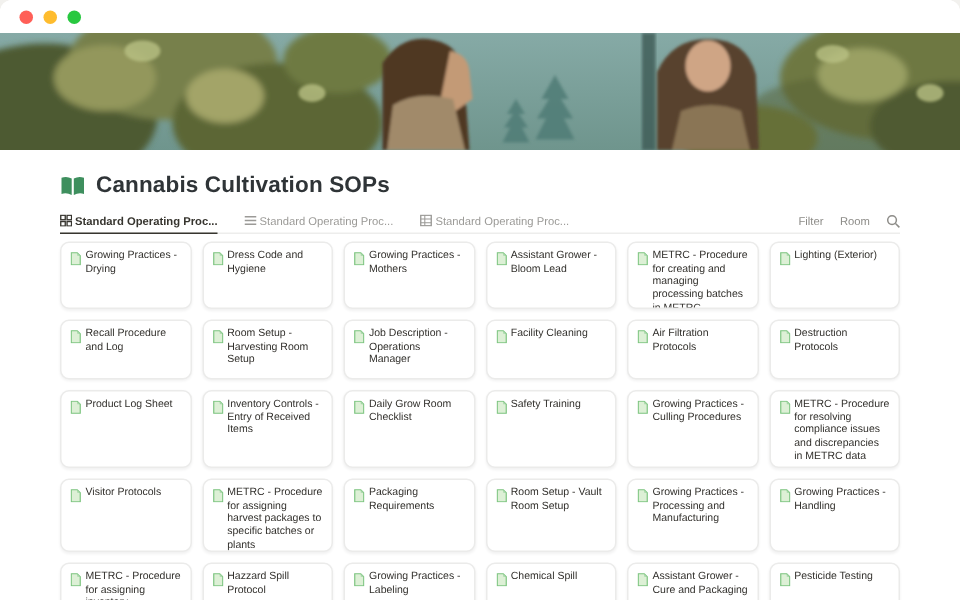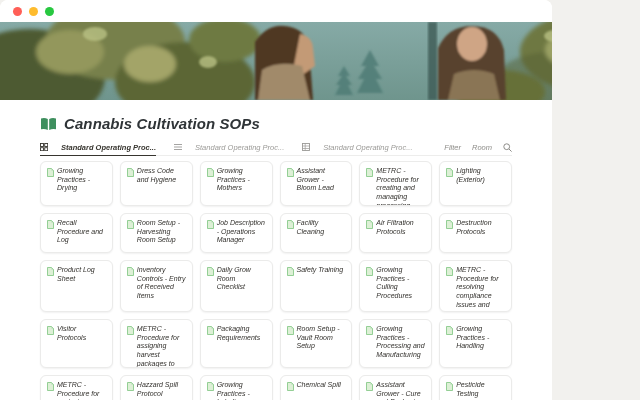--- a/index.html
+++ b/index.html
@@ -1,36 +1,36 @@
 <!DOCTYPE html>
 <html><head>
 <meta charset="utf-8">
 <style>
   * { margin:0; padding:0; box-sizing:border-box; }
   html,body { width:640px; height:400px; background:#f2f1ee; overflow:hidden;
               font-family:"Liberation Sans", sans-serif; }
-  .window { width:552px; height:400px; background:#ffffff; border-radius:8px 8px 0 0; overflow:hidden;font-style:italic; }
+  .window { width:640px; height:400px; background:#ffffff; border-radius:8px 8px 0 0; overflow:hidden; }
 
   
   .titlebar { height:22px; background:#ffffff; display:flex; align-items:center; padding-left:13px; }
   .lights { display:flex; gap:7px; }
   .light { width:9px; height:9px; border-radius:50%; }
 
   
   .cover { width:640px; height:78px; overflow:hidden; position:relative; }
   .cover svg { display:block; width:640px; height:78px; }
 
   
   .content { padding:0 40px; }
   .title-row { display:flex; align-items:center; gap:7px; margin-top:13px; height:21px; }
   .page-title { font-size:15px; font-weight:700; color:#2f3437; letter-spacing:.1px; }
 
   .tabbar { display:flex; align-items:center; margin-top:5px; height:17px;
             border-bottom:1px solid #ededec; }
-  .tab { display:flex; align-items:center; gap:13px; margin-right:18px; height:100%;
+  .tab { display:flex; align-items:center; gap:2px; margin-right:18px; height:100%;
          font-size:7.5px; color:#9b9a97; cursor:pointer; position:relative; }
   .tab.active { color:#37352f; font-weight:700; }
   .tab.active::after { content:""; position:absolute; left:0; right:0; bottom:-1px;
                        height:1.5px; background:#37352f; }
   .tab svg { flex-shrink:0; }
   .view-controls { margin-left:auto; display:flex; align-items:center; gap:11px;
                    font-size:7.5px; color:#8d8c88; }
   .vc-btn { cursor:pointer; }
 
   

